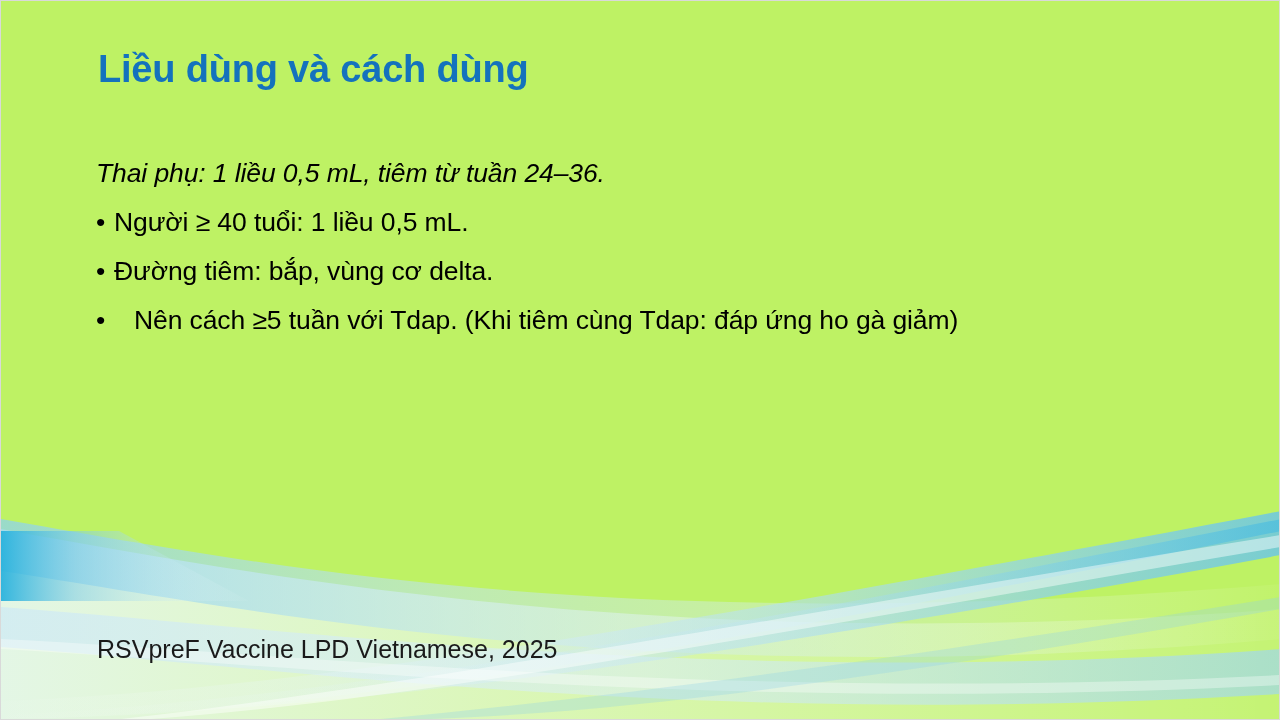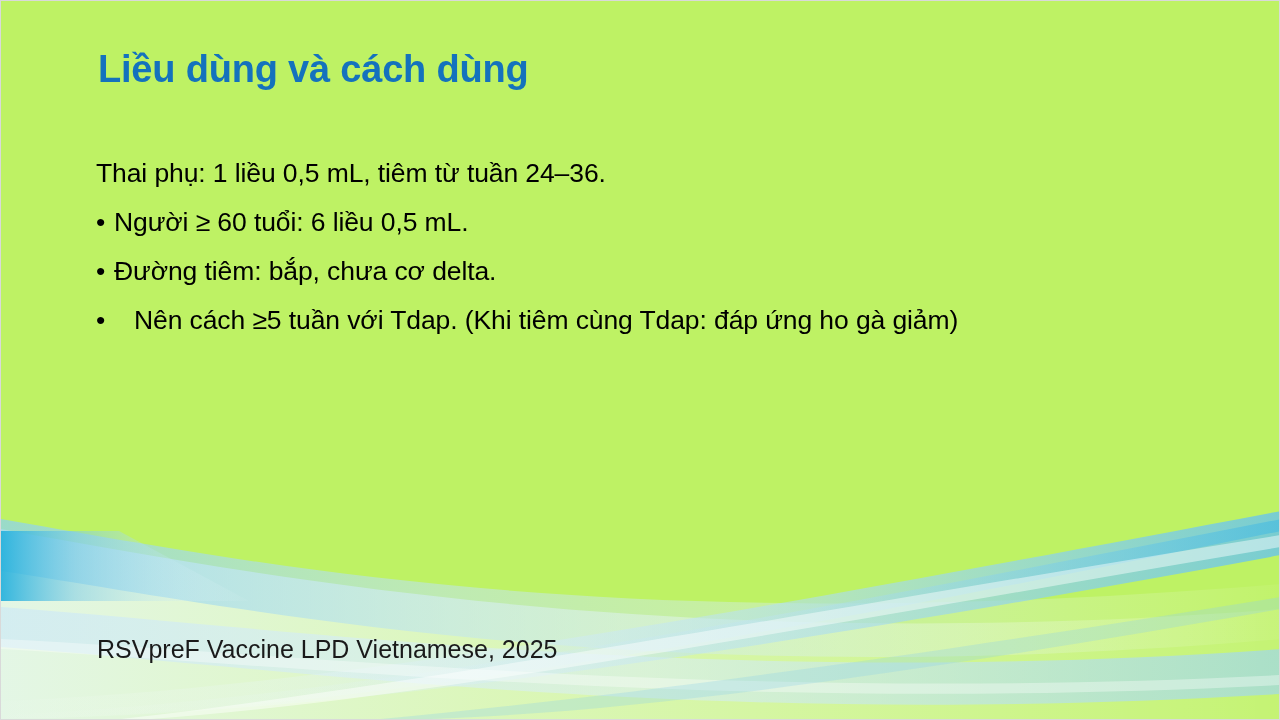--- a/index.html
+++ b/index.html
@@ -68,20 +68,21 @@
   }
   .body-line .bullet {
     display: inline-block;
     width: 18px;
   }
   .body-line.indent .bullet {
     width: 38px;
   }
   .body-line.plain {
     padding-left: 0;
+    font-style: italic;
   }
 
   
   .footer {
     position: absolute;
     left: 96px;
     top: 634px;
     z-index: 3;
     font-size: 25px;
     color: #1a1a1a;
@@ -148,26 +149,26 @@
 
   <div class="title">Liều dùng và cách dùng</div>
 
   <div class="body-block">
 
     <div class="body-line plain">
       <span>Thai phụ: 1 liều 0,5 mL, tiêm từ tuần 24–36.</span>
     </div>
 
     <div class="body-line">
-      <span class="bullet">•</span><span>Người ≥ 60 tuổi: 6 liều 0,5 mL.</span>
+      <span class="bullet">•</span><span>Người ≥ 40 tuổi: 1 liều 0,5 mL.</span>
     </div>
 
 
     <div class="body-line">
-      <span class="bullet">•</span><span>Đường tiêm: bắp, chưa cơ delta.</span>
+      <span class="bullet">•</span><span>Đường tiêm: bắp, vùng cơ delta.</span>
     </div>
 
 
 
     <div class="body-line indent">
       <span class="bullet">•</span><span>Nên cách ≥5 tuần với Tdap. (Khi tiêm cùng Tdap: đáp ứng ho gà giảm)</span>
     </div>
 
   </div>
 

